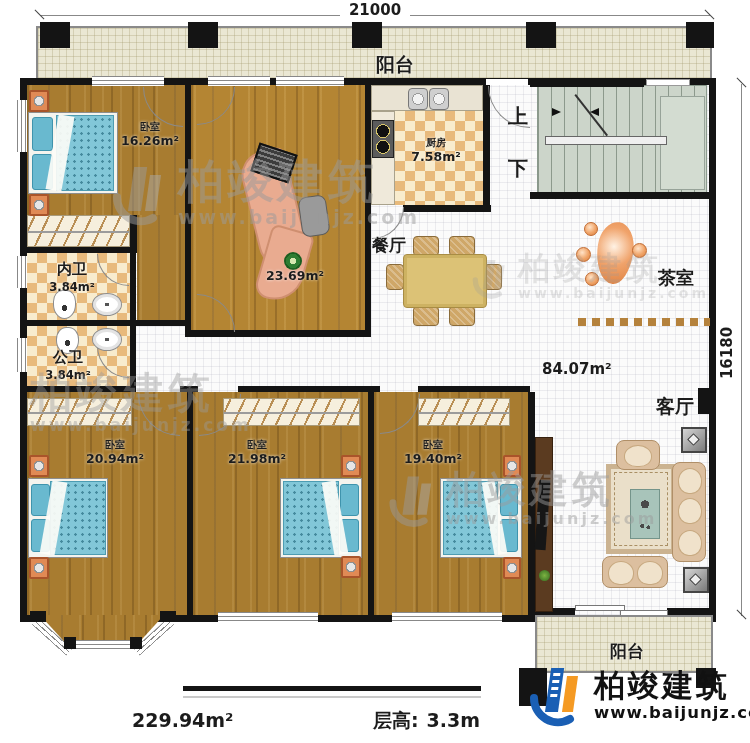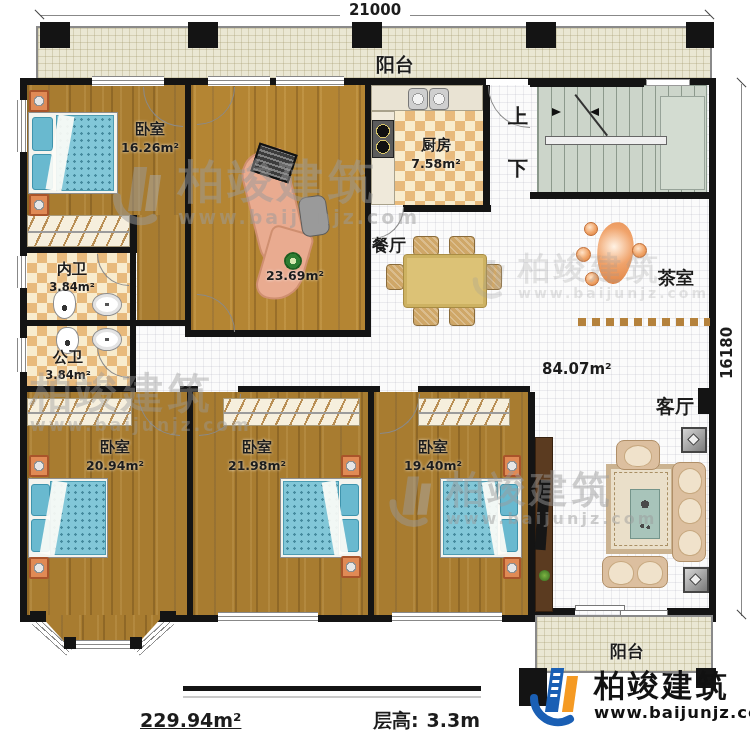--- a/index.html
+++ b/index.html
@@ -36,21 +36,21 @@
   .pillow{background:#69b9cf;border:1px solid #3f94ad;border-radius:3px;box-sizing:border-box;}
   .fold{background:rgba(252,252,247,.92);}
   .nstand{background:#e08a55;border:2px solid #a9542a;box-sizing:border-box;border-radius:2px;
     background-image:radial-gradient(circle,#e6e6e6 0 4px,#8f8f8f 4px 5.5px,transparent 5.5px);}
   .chair{background:#cfa768;border:1.5px solid #8a6b3a;border-radius:4px;box-sizing:border-box;
     background-image:repeating-linear-gradient(45deg,rgba(255,255,255,.25) 0 2px,transparent 2px 5px);}
   .sofa{background:#dcbf9f;border:1.5px solid #b08f68;border-radius:8px;box-sizing:border-box;}
   .cushion{background:#f0e2cb;border:1px solid #c7a87f;border-radius:50% 50% 45% 45%;}
   .stool{border-radius:50%;background:radial-gradient(circle at 40% 35%,#ffe3c8,#f0a468 55%,#d97f3e);border:1px solid #c06a30;box-sizing:border-box;}
   .lbl{position:absolute;text-align:center;font-weight:bold;line-height:1.3;text-shadow:0 0 3px rgba(255,255,255,.85);}
-  .lbl .nm{display:block;font-size:15px;}
+  .lbl .nm{display:block;font-size:10px;}
   .lbl .ar{display:block;font-size:12.5px;}
   .lbl.sm .nm{font-size:15px;} .lbl.sm .ar{font-size:11.5px;}
   .slabel{position:absolute;font-weight:bold;font-size:18px;text-shadow:0 0 3px rgba(255,255,255,.85);}
   .wm{position:absolute;display:flex;align-items:center;gap:8px;color:#9b9b9b;pointer-events:none;}
   .wm .t1{font-weight:800;letter-spacing:4px;line-height:1;}
   .wm .t2{font-weight:bold;letter-spacing:3px;line-height:1.4;}
   .dimline{position:absolute;border-top:1px solid #888;}
   .dimline-v{position:absolute;border-left:1px solid #888;}
   .tick{position:absolute;width:13px;border-top:1.6px solid #444;transform:rotate(45deg);}
   .tri{position:absolute;width:0;height:0;}
@@ -326,21 +326,21 @@
       </svg>
     <div>
       <div class="t1" style="font-size:38px;">柏竣建筑</div>
       <div class="t2" style="font-size:16px;">www.baijunjz.com</div>
     </div>
   </div>
 
   <div class="abs" style="left:183px;top:686px;width:298px;height:5px;background:#141414;"></div>
   <div class="abs" style="left:183px;top:696px;width:298px;height:2px;background:#c9c9c9;"></div>
   <div class="abs" style="left:132px;top:708px;width:348px;display:flex;align-items:baseline;font-size:19px;font-weight:bold;">
-    <span style="margin-left:8px;text-decoration:underline;">229.94m²</span>
+    <span style="">229.94m²</span>
     <span style="flex:1;"></span>
     <span>层高:</span>
     <span style="margin-left:8px;">3.3m</span>
   </div>
 
   <div class="abs" style="left:526px;top:662px;display:flex;align-items:center;gap:8px;">
     <svg width="60" height="66" viewBox="0 0 60 66">
       <path d="M8 36 A24 24 0 0 0 44 57" fill="none" stroke="#1a5fb4" stroke-width="8" stroke-linecap="round"></path>
       <g transform="skewX(-8)">
         <rect x="26" y="6" width="13" height="44" fill="#1a5fb4"></rect>

